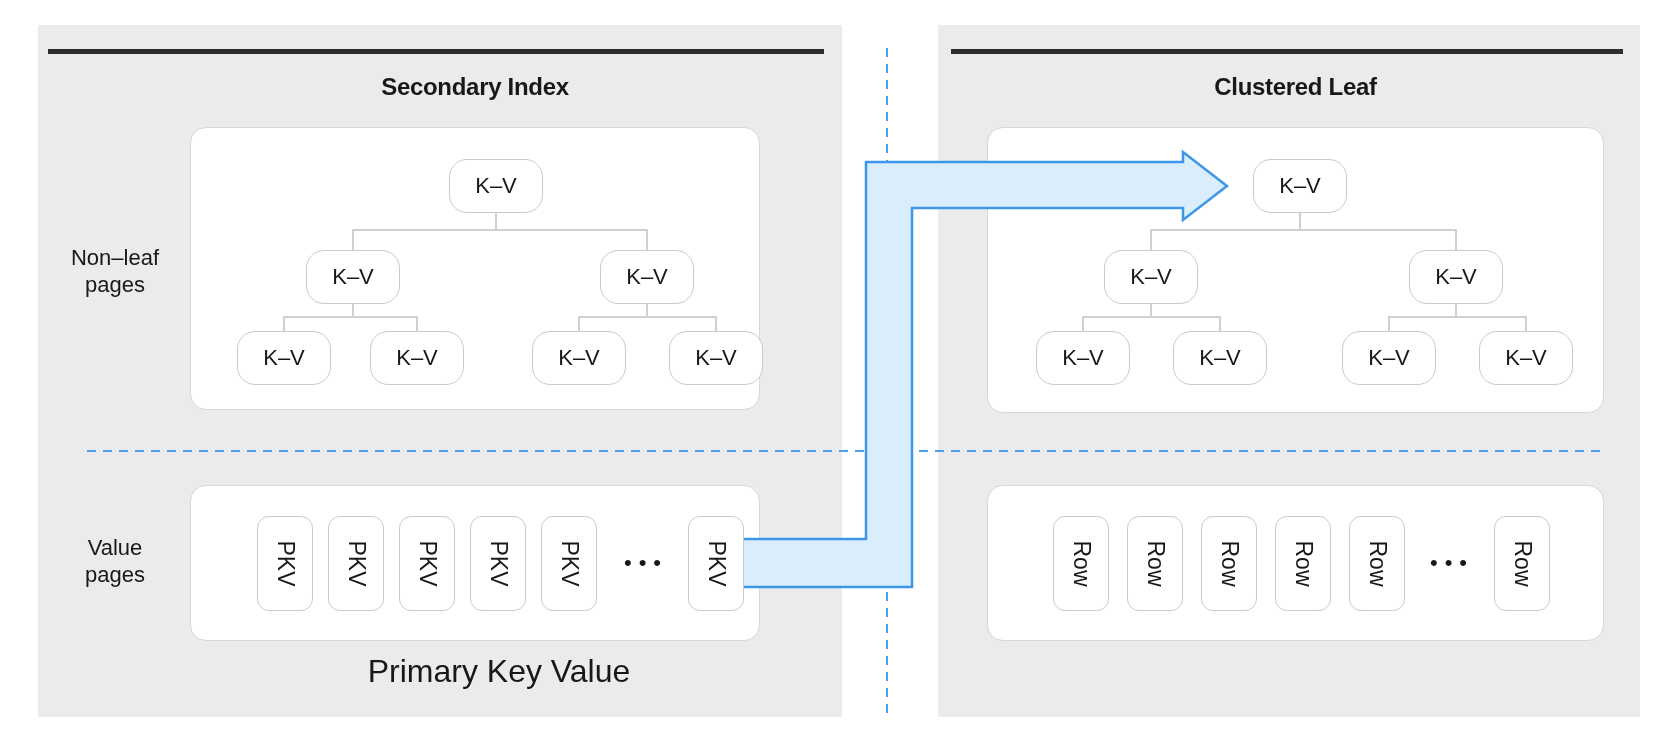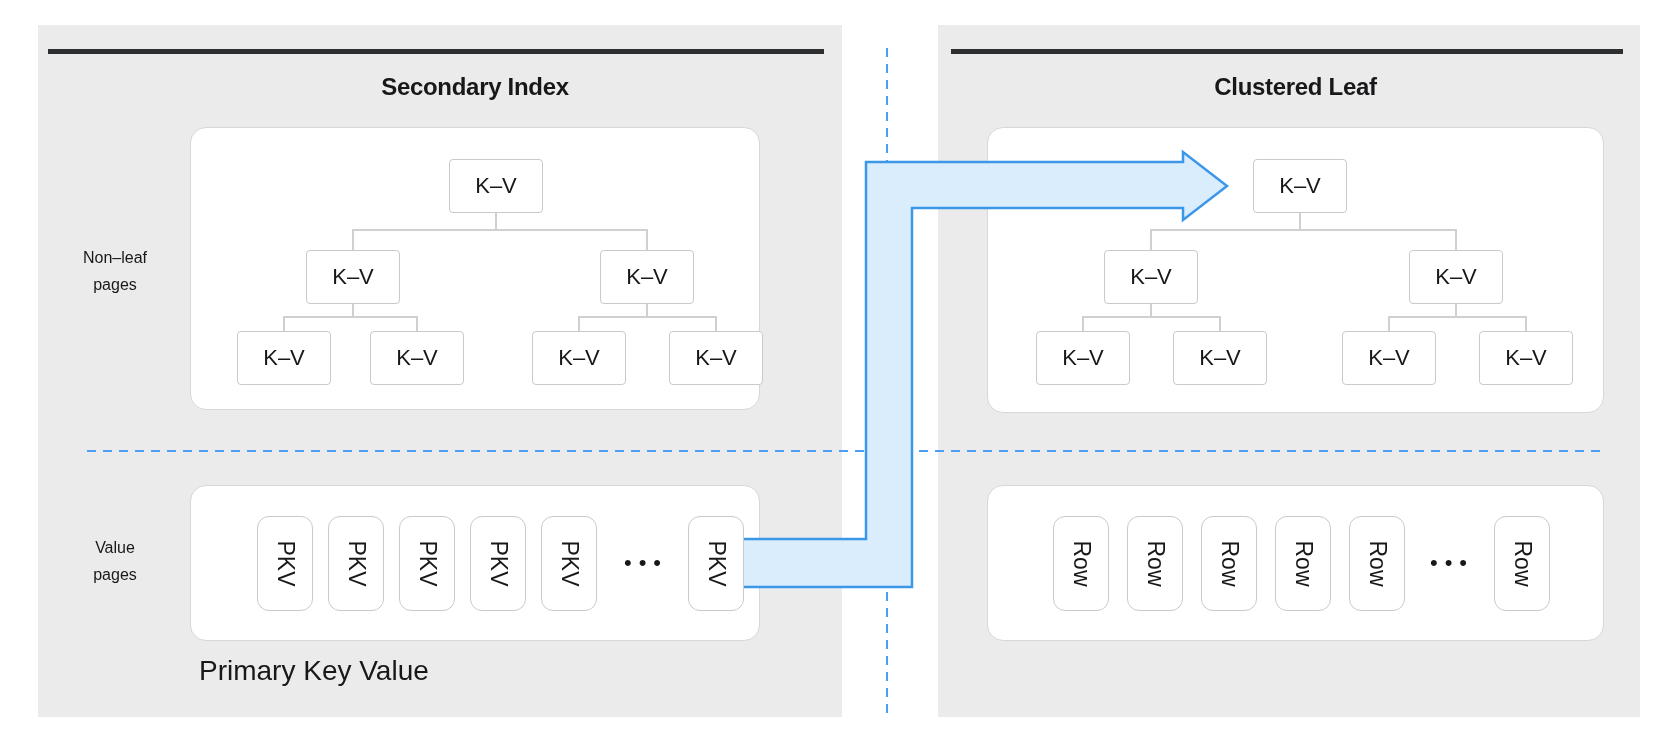--- a/index.html
+++ b/index.html
@@ -17,25 +17,25 @@
   .title{
     position:absolute; top:71px; height:32px; line-height:32px; text-align:center;
     font-size:24px; font-weight:700; letter-spacing:-0.3px; z-index:1;
   }
   .container{
     position:absolute; background:#ffffff; border:1.5px solid var(--container-border);
     border-radius:16px; box-sizing:border-box; z-index:1;
   }
   .side-label{
     position:absolute; left:30px; width:170px; text-align:center;
-    font-size:16px; line-height:27px; z-index:1;
+    font-size:22px; line-height:27px; z-index:1;
   }
   .node{
     position:absolute; width:94px; height:54px; background:#ffffff;
-    border:1.5px solid var(--node-border); border-radius:4px; box-sizing:border-box;
+    border:1.5px solid var(--node-border); border-radius:18px; box-sizing:border-box;
     display:flex; align-items:center; justify-content:center;
     font-size:22px; z-index:2;
   }
   .conn{position:absolute; background:var(--connector); z-index:2;}
   .conn.h{height:1.5px;} .conn.v{width:1.5px;}
   .leafbox{
     position:absolute; width:56px; height:95px; background:#ffffff;
     border:1.5px solid var(--node-border); border-radius:12px; box-sizing:border-box;
     display:flex; align-items:center; justify-content:center; z-index:6;
   }
@@ -46,22 +46,22 @@
   }
   .dash-h{
     position:absolute; height:2px; z-index:3;
     background:repeating-linear-gradient(90deg, var(--dashed-line) 0 9px, transparent 9px 16px);
   }
   .dash-v{
     position:absolute; width:2px; z-index:3;
     background:repeating-linear-gradient(180deg, var(--dashed-line) 0 9px, transparent 9px 16px);
   }
   .caption{
-    position:absolute; top:656px; height:30px; line-height:30px; text-align:left;
-    font-size:28px; z-index:1;
+    position:absolute; top:656px; height:30px; line-height:30px; text-align:center;
+    font-size:32px; z-index:1;
   }
   #arrow-svg{position:absolute; left:0; top:0; z-index:5; pointer-events:none;}
 </style>
 </head>
 <body>
 
 <div id="stage">
 
   <div class="panel" style="left:38px; width:804px;"></div>
   <div class="panel" style="left:938px; width:702px;"></div>

